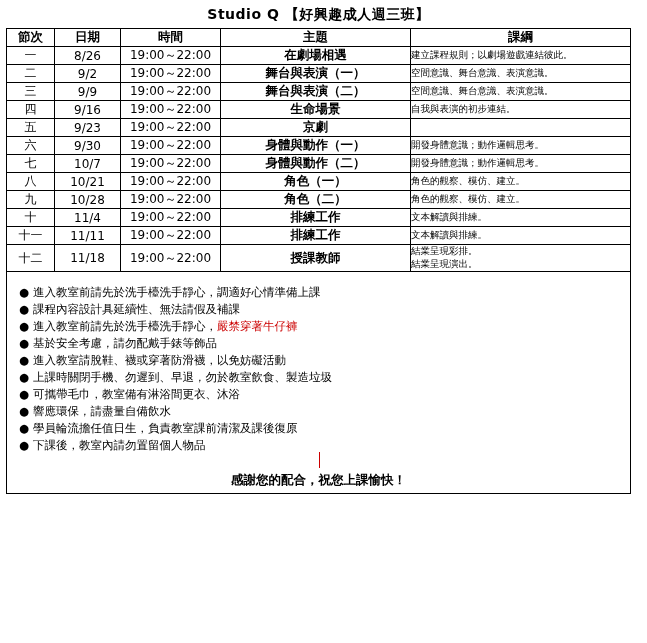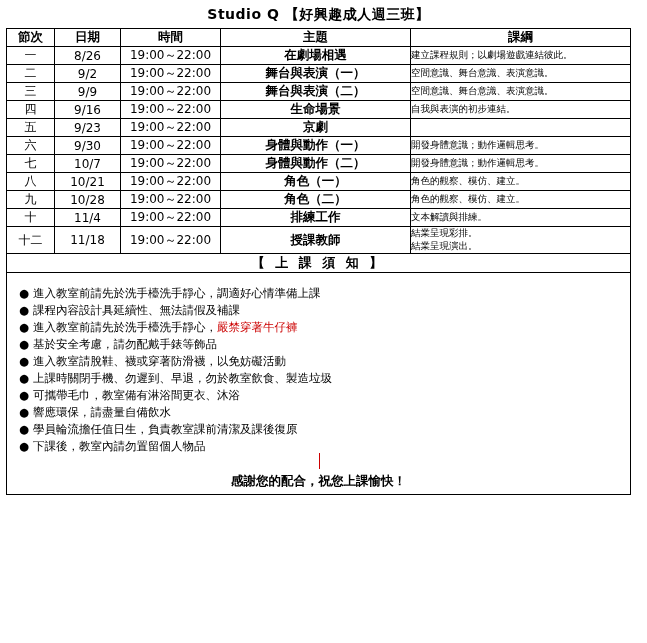--- a/index.html
+++ b/index.html
@@ -202,31 +202,35 @@
         <td class="cell-outline">角色的觀察、模仿、建立。</td>
       </tr>
       <tr>
         <td class="cell-no">十</td>
         <td class="cell-date">11/4</td>
         <td class="cell-time">19:00～22:00</td>
         <td class="cell-topic">排練工作</td>
         <td class="cell-outline">文本解讀與排練。</td>
       </tr>
       <tr>
+        <td class="cell-no">十一</td>
+        <td class="cell-date">11/11</td>
+        <td class="cell-time">19:00～22:00</td>
+        <td class="cell-topic">排練工作</td>
+        <td class="cell-outline">文本解讀與排練。</td>
+      </tr>
+      <tr>
         <td class="cell-no">十二</td>
         <td class="cell-date">11/18</td>
         <td class="cell-time">19:00～22:00</td>
         <td class="cell-topic">授課教師</td>
         <td class="cell-outline" style="white-space:pre-line;">結業呈現彩排。
 結業呈現演出。</td>
       </tr>
 
-      <tr class="notice-head">
-        <td colspan="5">【 上 課 須 知 】</td>
-      </tr>
       <tr class="notice-body">
         <td colspan="5">
           <ul class="notes">
             <li><span class="bullet">●</span><span>進入教室前請先於洗手檯洗手靜心，調適好心情準備上課</span></li>
             <li><span class="bullet">●</span><span>課程內容設計具延續性、無法請假及補課</span></li>
             <li><span class="bullet">●</span><span>進入教室前請先於洗手檯洗手靜心，</span><span class="hl-red">嚴禁穿著牛仔褲</span></li>
             <li><span class="bullet">●</span><span>基於安全考慮，請勿配戴手錶等飾品</span></li>
             <li><span class="bullet">●</span><span>進入教室請脫鞋、襪或穿著防滑襪，以免妨礙活動</span></li>
             <li><span class="bullet">●</span><span>上課時關閉手機、勿遲到、早退，勿於教室飲食、製造垃圾</span></li>
             <li><span class="bullet">●</span><span>可攜帶毛巾，教室備有淋浴間更衣、沐浴</span></li>

